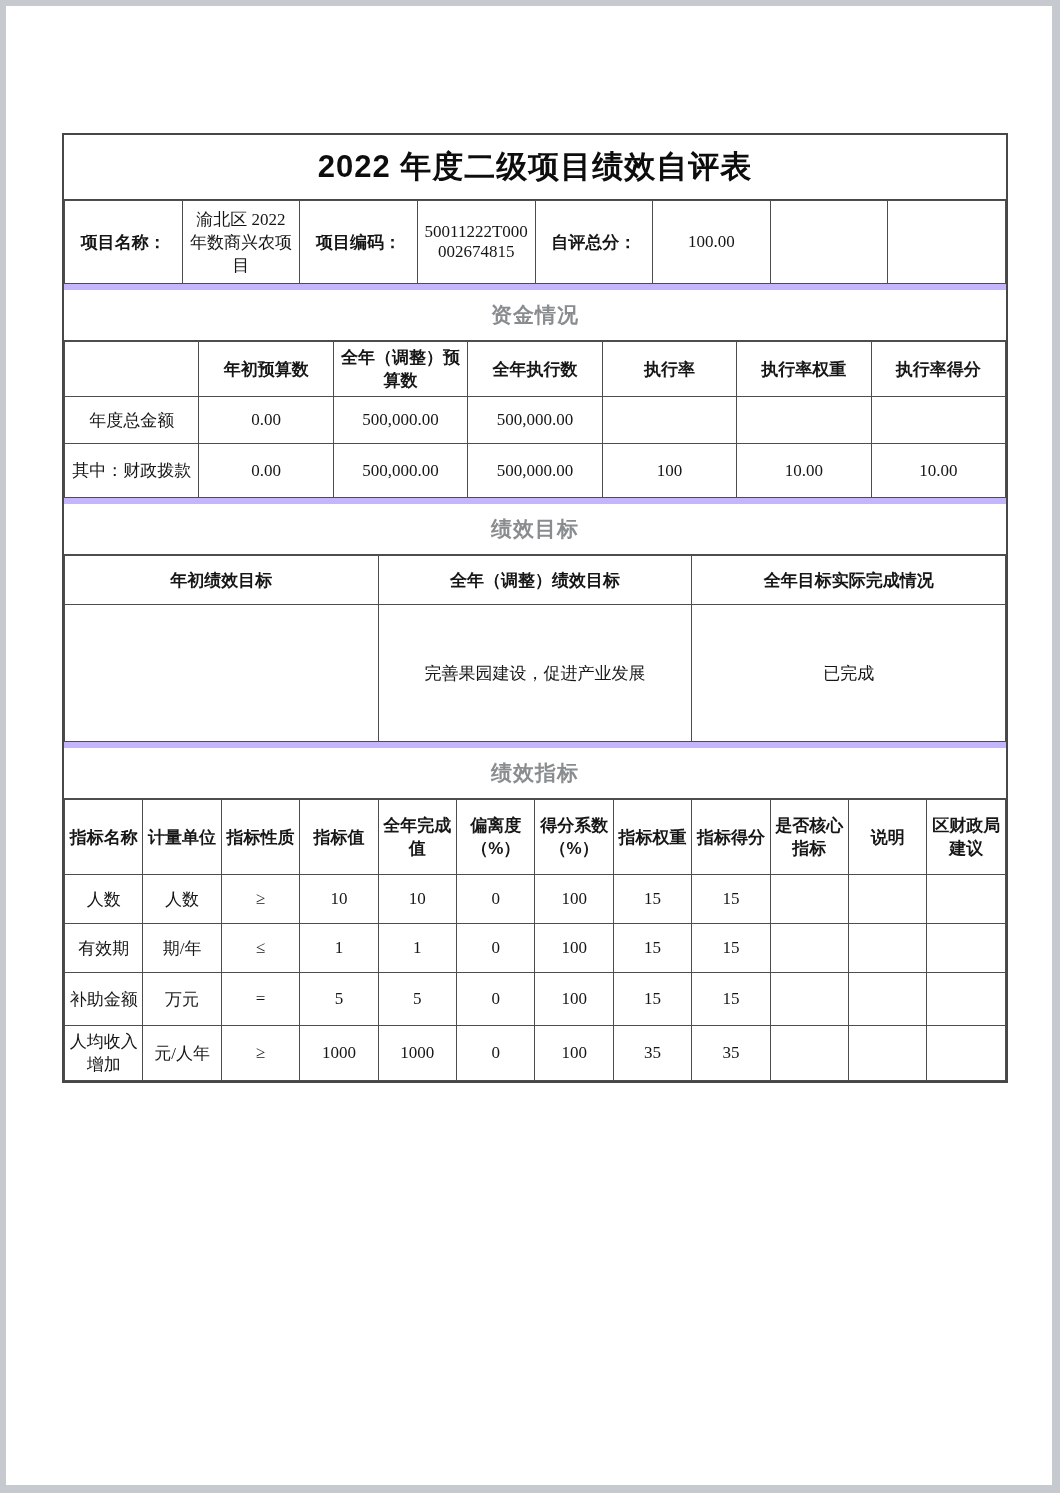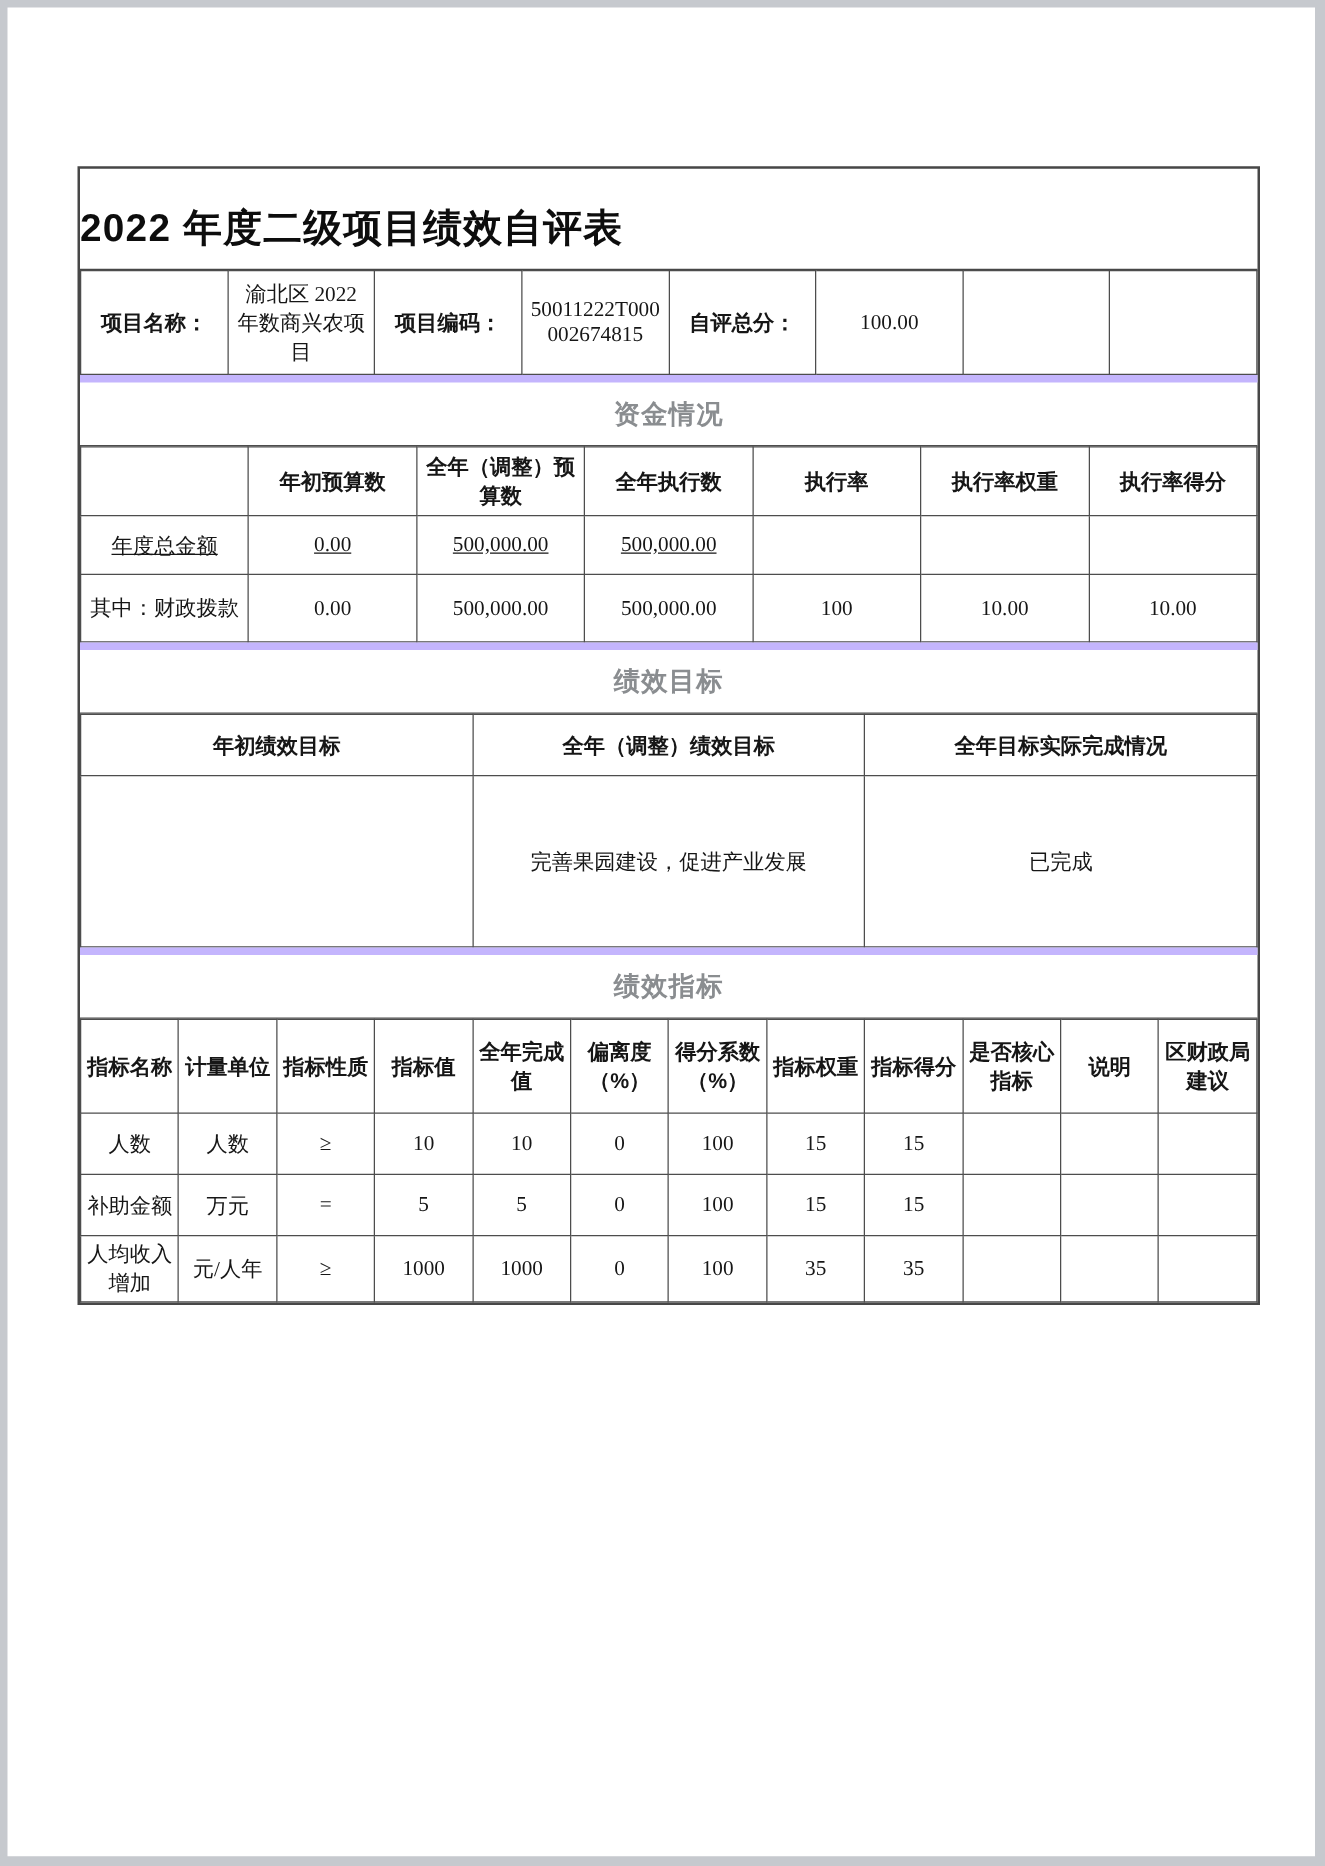--- a/index.html
+++ b/index.html
@@ -13,23 +13,22 @@
   .page{
     position:absolute;left:6px;top:6px;width:1046px;height:1479px;
     background:#ffffff;
   }
   .sheet{
     position:absolute;left:56px;top:127px;width:942px;
     border:2px solid #474747;
     background:#ffffff;
   }
   .title-row{
-    height:64px;display:flex;align-items:center;justify-content:flex-start;
+    height:64px;display:flex;align-items:center;justify-content:center;
     border-bottom:1px solid #474747;
-    margin-top:16px;
   }
   .title-row span{
     font-size:31px;font-weight:bold;letter-spacing:1px;color:#0d0d0d;
   }
   table{width:100%;border-collapse:collapse;table-layout:fixed;}
   td,th{
     border:1px solid #4d4d4d;
     text-align:center;vertical-align:middle;
     padding:2px 6px;
     font-size:17px;font-weight:normal;
@@ -41,21 +40,21 @@
   .brk{word-break:break-all;}
   .section-row{
     height:50px;display:flex;align-items:center;justify-content:center;
     border-top:6px solid #c4b5fd;border-bottom:1px solid #4d4d4d;
     font-size:21px;font-weight:bold;color:#8a8d90;letter-spacing:1px;
   }
   
   .t-info tr:nth-child(1) td{height:78px;}
   .t-info tr:nth-child(2) td{height:72px;}
   .t-funding thead th{height:50px;}
-  .t-funding tbody tr:nth-child(1) td{height:42px;text-decoration:underline;}
+  .t-funding tbody tr:nth-child(1) td{height:42px;}
   .t-funding tbody tr:nth-child(2) td{height:49px;}
   .t-goals thead th{height:44px;}
   .t-goals tbody td{height:132px;}
   .t-ind thead th{height:70px;padding:2px 4px;}
   .t-ind tbody td{height:44px;padding:2px 3px;}
   .t-ind tbody tr:nth-child(3) td{height:48px;}
   .t-ind tbody tr:nth-child(4) td{height:50px;}
 </style>
 </head>
 <body>
@@ -166,20 +165,34 @@
               <td class="val">10</td>
               <td class="val">0</td>
               <td class="val">100</td>
               <td class="val">15</td>
               <td class="val">15</td>
               <td class="val"></td>
               <td class="val"></td>
               <td class="val"></td>
             </tr>
             <tr>
+              <td class="val">有效期</td>
+              <td class="val">期/年</td>
+              <td class="val">≤</td>
+              <td class="val">1</td>
+              <td class="val">1</td>
+              <td class="val">0</td>
+              <td class="val">100</td>
+              <td class="val">15</td>
+              <td class="val">15</td>
+              <td class="val"></td>
+              <td class="val"></td>
+              <td class="val"></td>
+            </tr>
+            <tr>
               <td class="val">补助金额</td>
               <td class="val">万元</td>
               <td class="val">=</td>
               <td class="val">5</td>
               <td class="val">5</td>
               <td class="val">0</td>
               <td class="val">100</td>
               <td class="val">15</td>
               <td class="val">15</td>
               <td class="val"></td>

